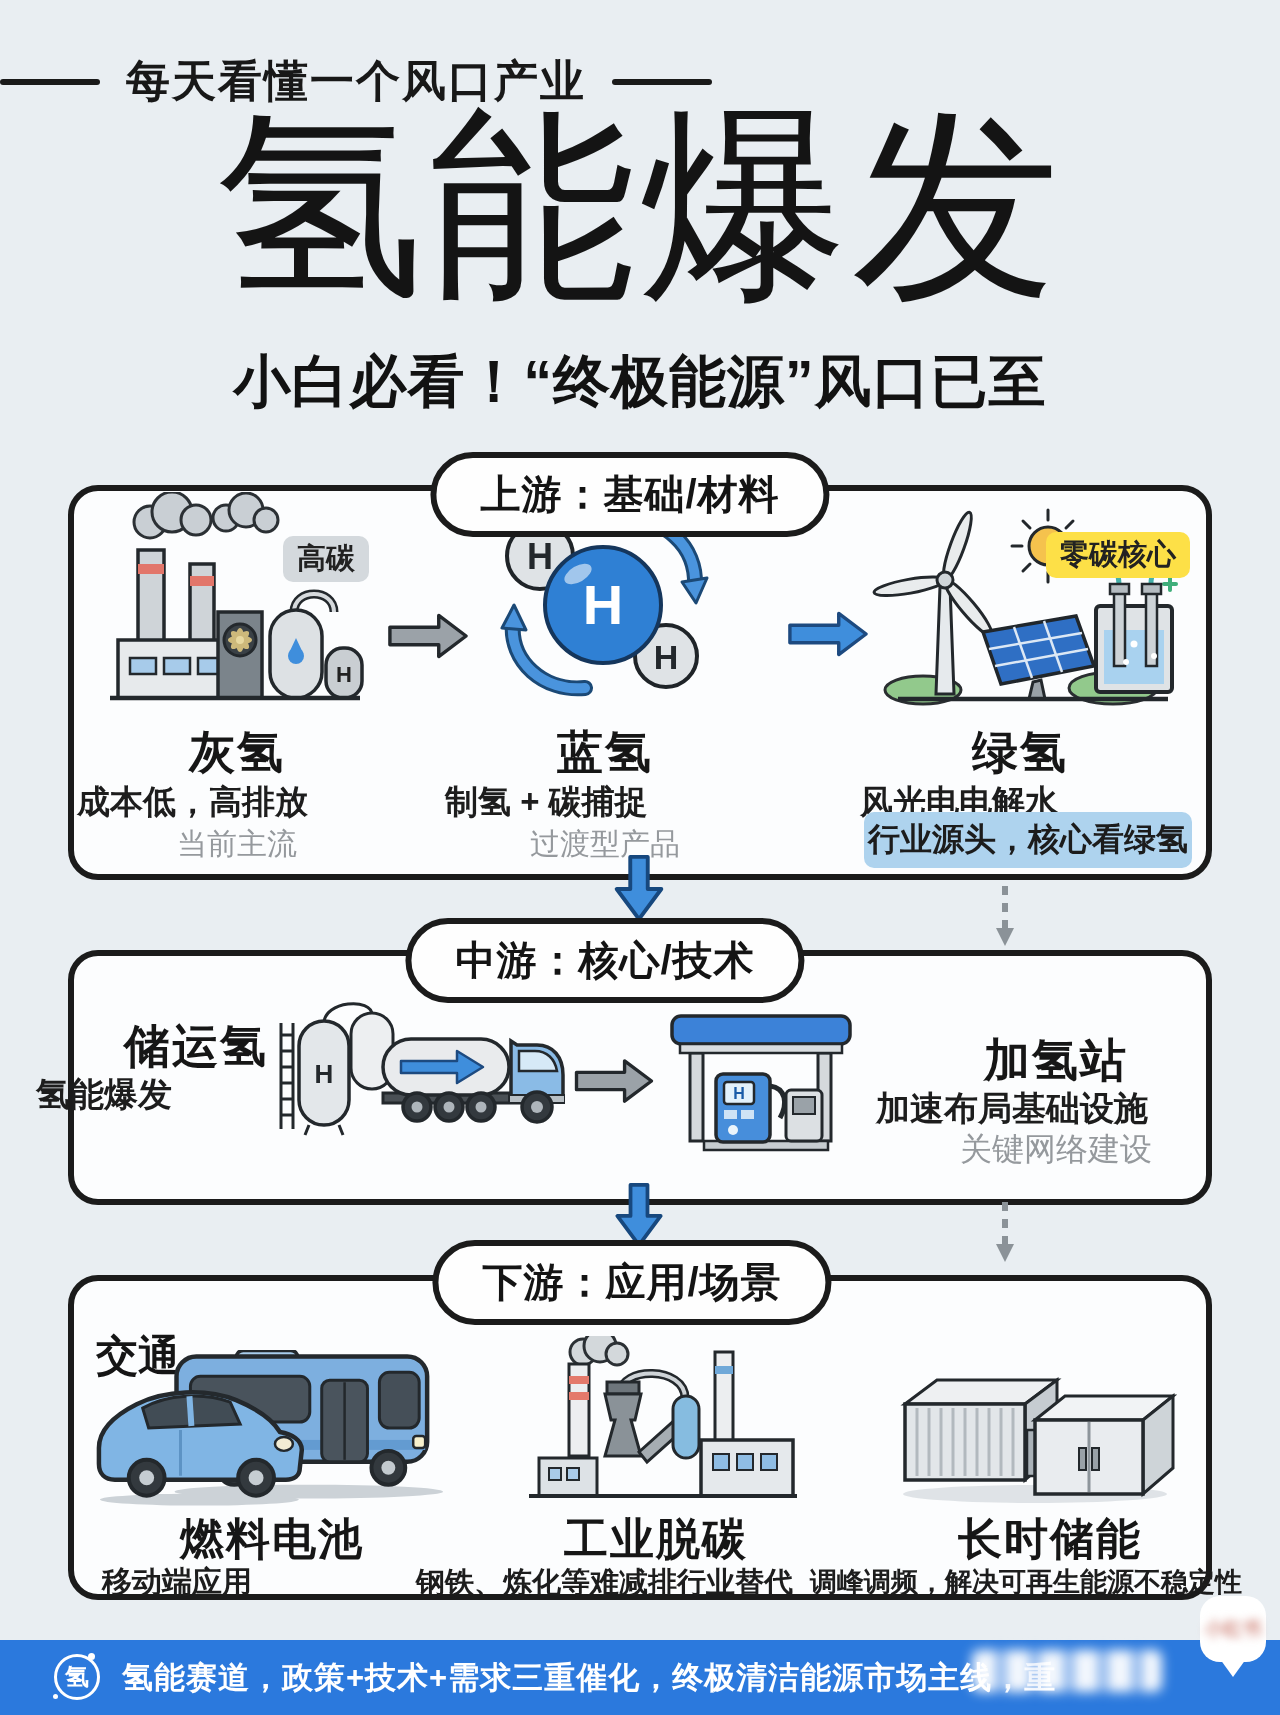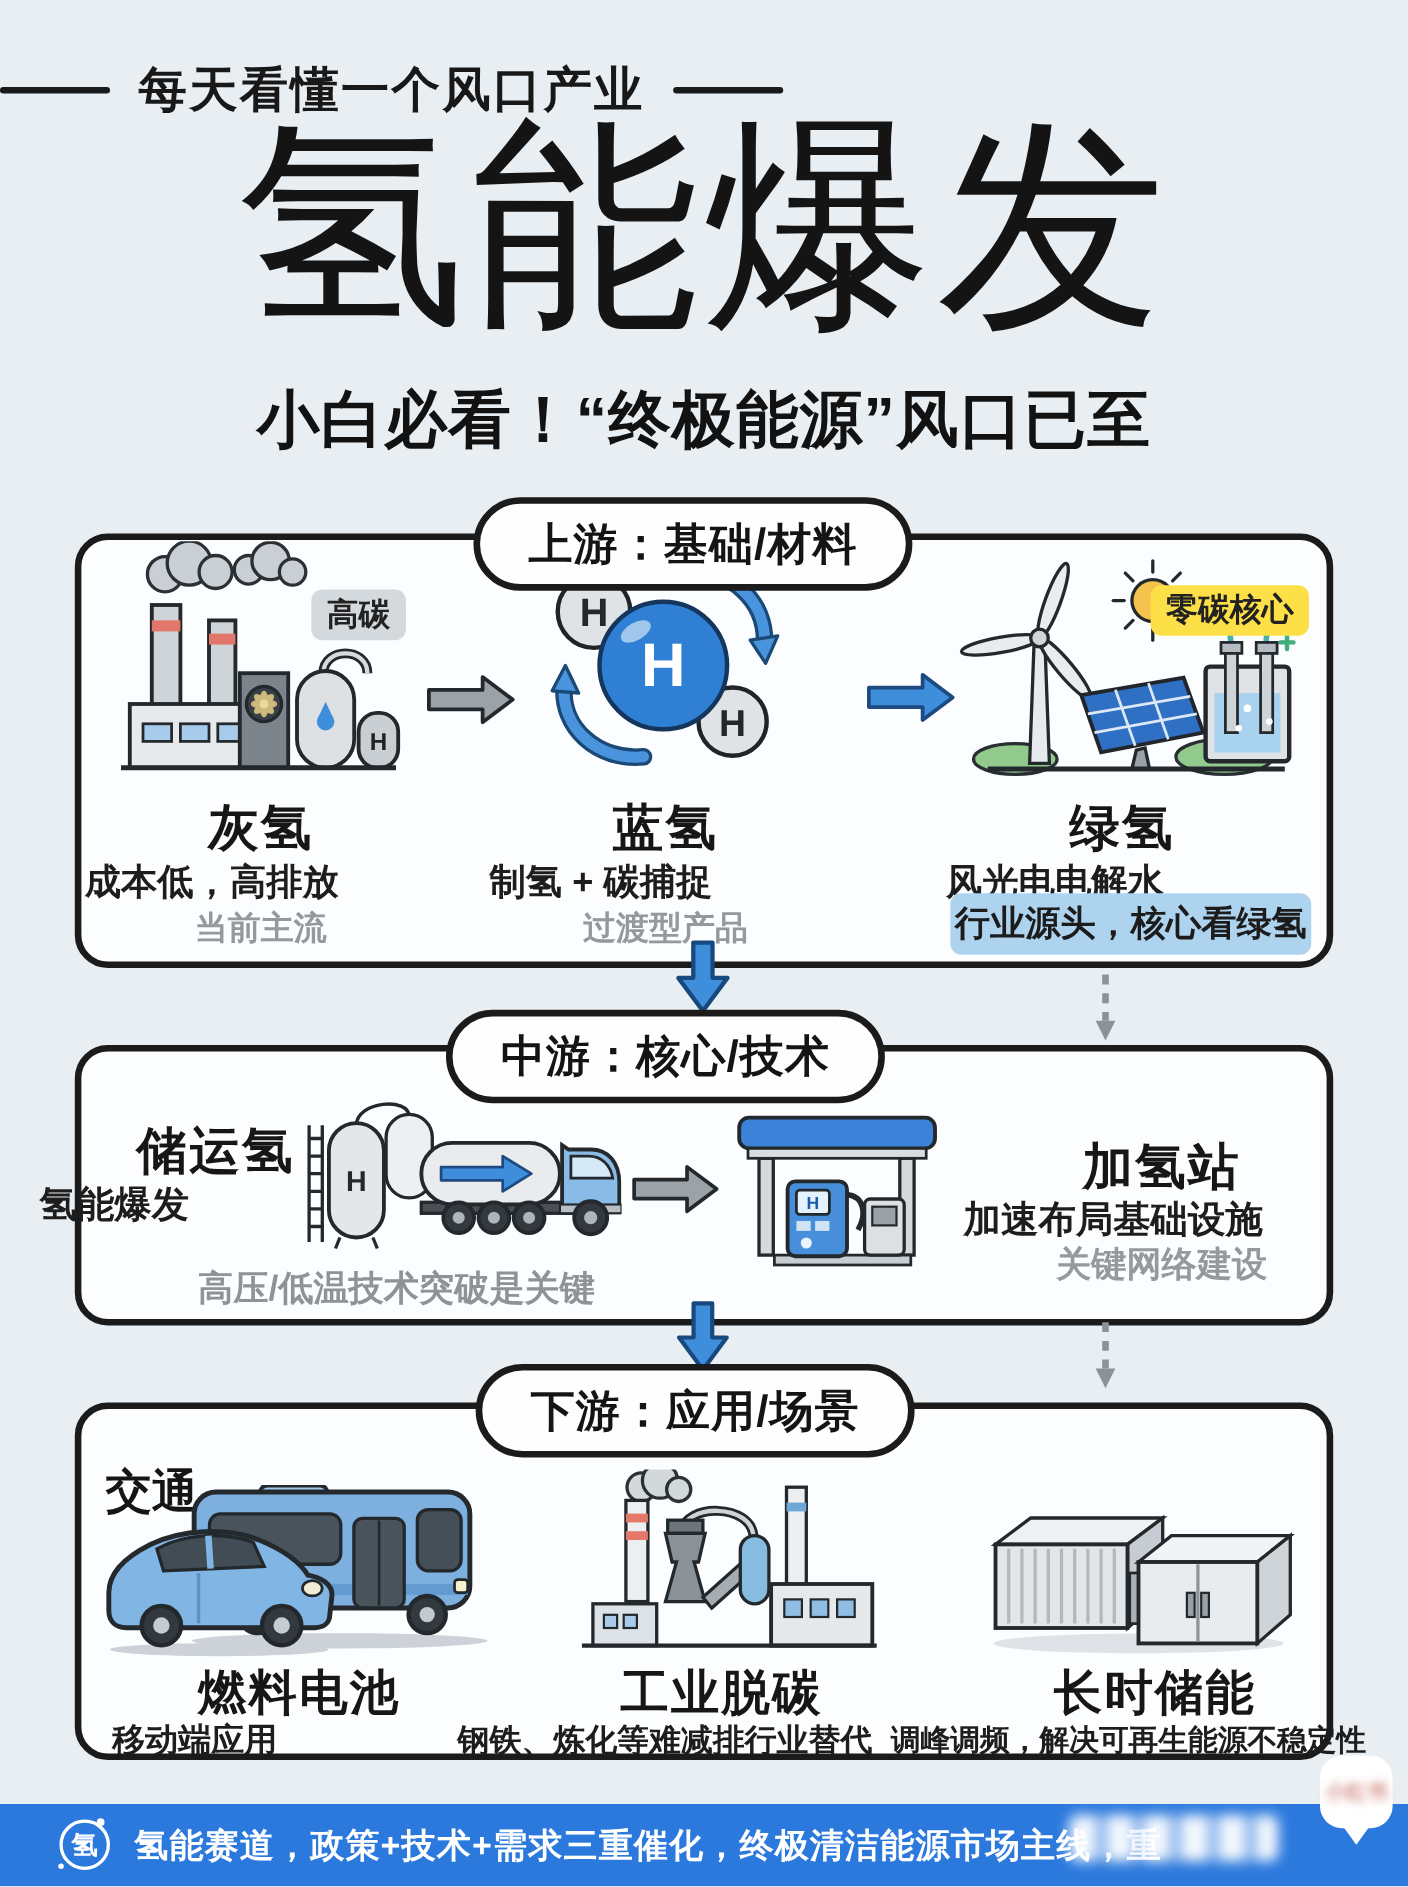--- a/index.html
+++ b/index.html
@@ -22,21 +22,21 @@
   .box3{top:1275px;height:325px;}
   .pill{transform:translateX(-50%);background:#fefefe;border:6px solid #1b1b1b;border-radius:48px;
         padding:9px 44px;font-size:40px;font-weight:900;color:#141414;white-space:nowrap;z-index:4;letter-spacing:1px;}
   .pill1{left:630px;top:452px;}
   .pill2{left:605px;top:918px;}
   .pill3{left:632px;top:1240px;}
 
   
   .t-title{font-size:46px;font-weight:900;color:#161616;text-align:center;z-index:2;letter-spacing:2px;}
   .t-desc{font-size:33px;font-weight:700;color:#1d1d1d;text-align:left;z-index:2;}
-  .t-note{font-size:30px;font-weight:700;color:#95999d;text-align:center;z-index:2;}
+  .t-note{font-size:30px;font-weight:400;color:#95999d;text-align:center;z-index:2;}
   .badge{font-size:29px;font-weight:700;color:#222;background:#d4d9dd;border-radius:10px;padding:3px 14px;z-index:2;}
   .badge.blue{background:#fde047;}
   .hl-note{font-size:32px;font-weight:700;color:#1c1c1c;background:#aed3ee;border-radius:10px;
            padding:6px 4px;transform:translateX(-50%);white-space:nowrap;z-index:2;}
 
   .illo{z-index:2;}
   .arrow{z-index:3;}
 
   
   .footer{top:1640px;left:0;width:1280px;height:75px;background:#2b79dd;z-index:5;}
@@ -247,21 +247,20 @@
     <rect x="58" y="100" width="13" height="9" fill="#cfe3f5"></rect>
     <rect x="75" y="100" width="13" height="9" fill="#cfe3f5"></rect>
     <circle cx="67" cy="120" r="5" fill="#eaf4fb"></circle>
     <rect x="6" y="6" width="178" height="28" rx="9" fill="#3c82d8" stroke="#23282c" stroke-width="3.5"></rect>
     <rect x="14" y="34" width="162" height="9" fill="#d9dde0" stroke="#23282c" stroke-width="2.5"></rect>
   </svg>
 
   <div class="abs t-title" style="left:896px;top:1030px;width:320px">加氢站</div>
   <div class="abs t-desc" style="left:876px;top:1086px;width:360px;font-size:34px">加速布局基础设施</div>
   <div class="abs t-note" style="left:896px;top:1128px;width:320px;font-size:32px">关键网络建设</div>
-  <div class="abs t-note" style="left:180px;top:1150px;width:480px;font-size:32px;text-align:left;color:#8f9397">高压/低温技术突破是关键</div>
 
   <svg class="abs arrow" style="left:612px;top:1182px" width="54" height="66" viewBox="0 0 54 70">
     <path d="M18,3 h18 v33 h14 L27,67 L4,36 h14 Z" fill="#3f8edc" stroke="#17487e" stroke-width="4" stroke-linejoin="round"></path>
   </svg>
   <svg class="abs arrow" style="left:995px;top:1200px" width="20" height="64" viewBox="0 0 20 64">
     <line x1="10" y1="2" x2="10" y2="44" stroke="#8b9298" stroke-width="6" stroke-dasharray="9 8"></line>
     <polygon points="1,44 19,44 10,62" fill="#8b9298"></polygon>
   </svg>
 
   <div class="abs box box3"></div>

